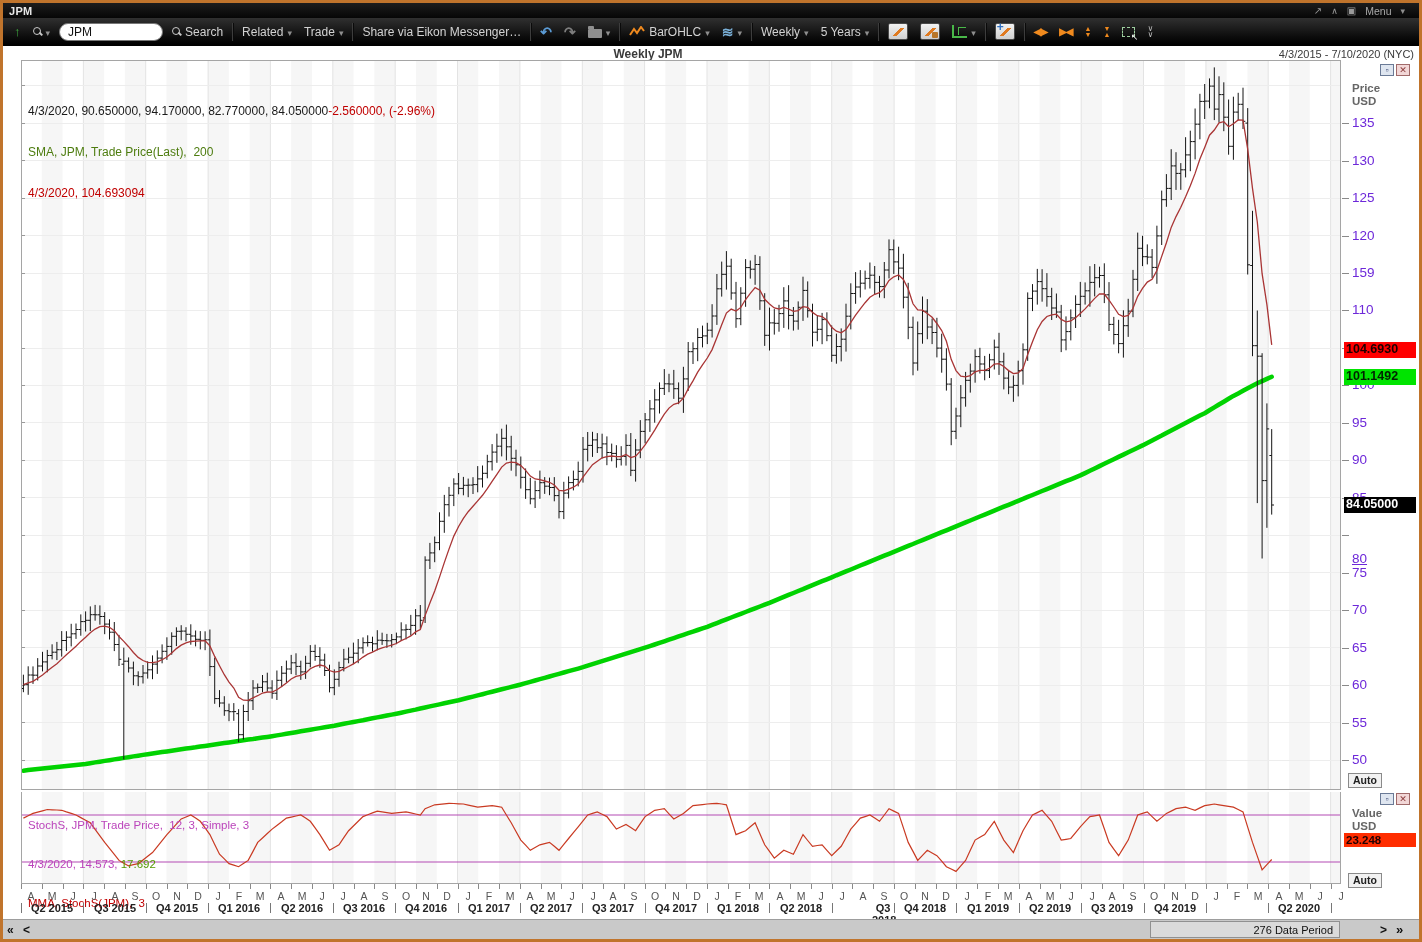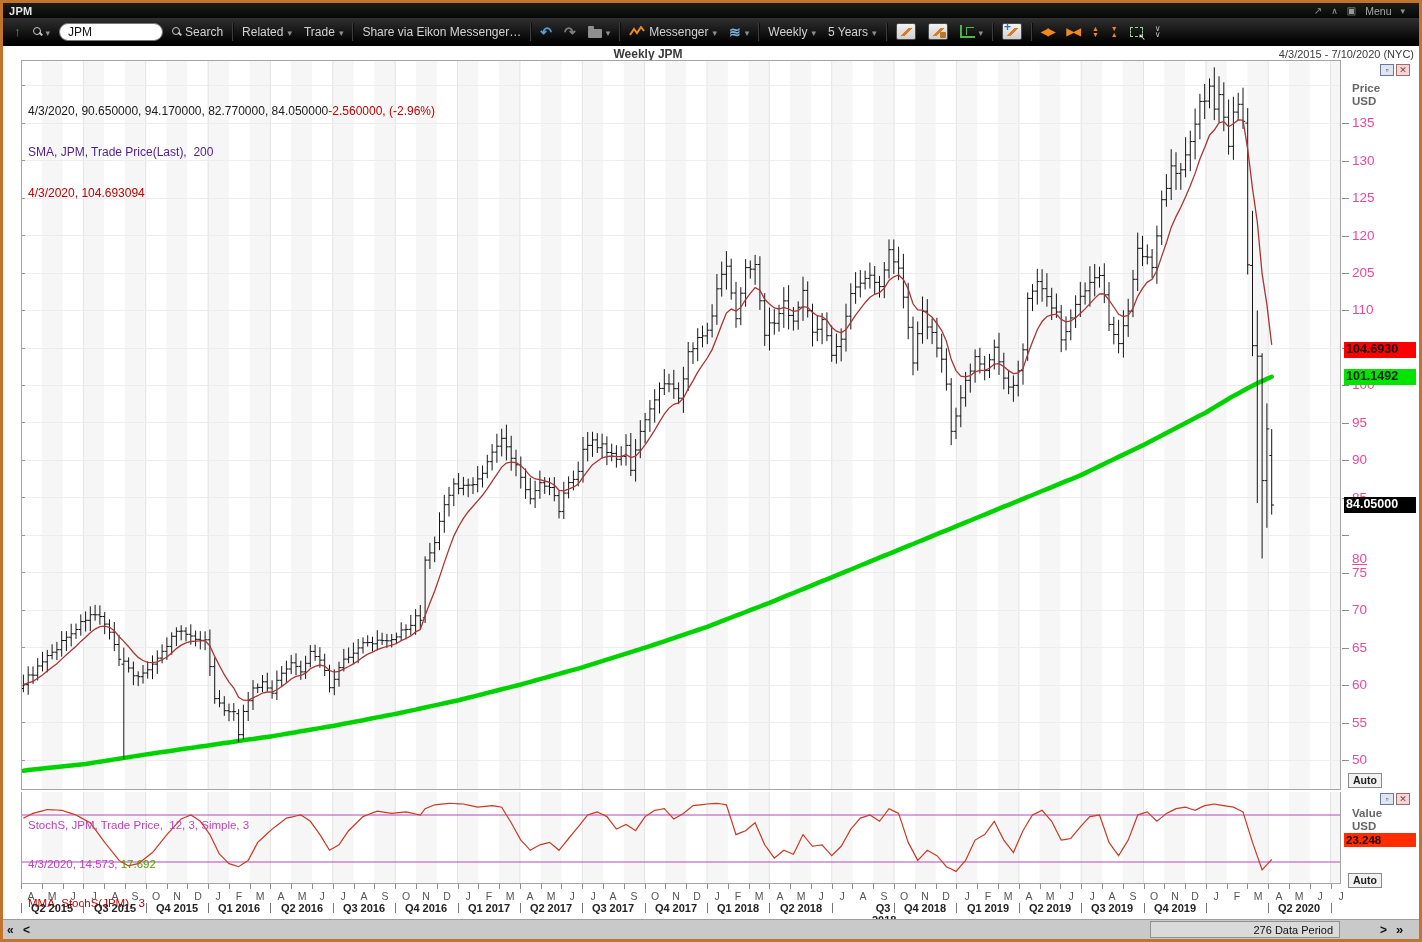--- a/index.html
+++ b/index.html
@@ -49,25 +49,25 @@
   .chart-area{position:relative;width:1416px;height:893px;background:#fff;overflow:hidden;}
   .chart-title{position:absolute;left:560px;top:1px;width:170px;text-align:center;font-size:12px;font-weight:bold;color:#3a3a3a;}
   .date-range{position:absolute;right:5px;top:2px;font-size:11px;color:#3a3a3a;}
   svg.panel{position:absolute;display:block;}
   #priceSvg{left:18px;top:14px;}
   #stochSvg{left:18px;top:746px;}
   
   .legend{position:absolute;white-space:pre;pointer-events:none;}
   .legend-main{left:25px;top:31px;font-size:12px;line-height:13.8px;}
   .legend-stoch{left:25px;top:747px;font-size:11.5px;line-height:13px;}
-  .lg-black{color:#1a1a1a;} .lg-red{color:#c00000;} .lg-green{color:#4c1d95;}
+  .lg-black{color:#1a1a1a;} .lg-red{color:#c00000;} .lg-green{color:#4d7c0f;}
   .lg-purple{color:#bb44bb;} .lg-olive{color:#559900;}
   
   .axis-label{position:absolute;left:1349px;font-size:11.5px;font-weight:bold;color:#666;line-height:13px;}
-  .ptick{position:absolute;left:1349px;width:56px;height:16px;font-size:13.5px;color:#ec4899;}
+  .ptick{position:absolute;left:1349px;width:56px;height:16px;font-size:13.5px;color:#6d28d9;}
   .ptick-dash{position:absolute;left:1339px;width:7px;height:1px;background:#8a8a8a;}
   .tag{position:absolute;left:1341px;width:72px;height:16px;font-size:12.5px;font-weight:bold;text-align:left;padding:1px 2px;line-height:13px;}
   .tag-red{background:#ff0000;color:#1d0000;}
   .tag-green{background:#00e400;color:#002400;}
   .tag-black{background:#000;color:#fff;}
   .tag-stoch{background:#ff2d00;color:#200000;height:14px;font-size:11.5px;}
   .auto-btn{position:absolute;left:1345px;width:34px;height:15px;background:#f2f2f2;border:1px solid #8a8a8a;font-size:10.5px;font-weight:bold;color:#222;text-align:center;line-height:13px;}
   .mini-ic{position:absolute;width:14px;height:12px;font-size:9px;line-height:11px;text-align:center;border:1px solid;}
   .mini-min{background:#dfe6f0;border-color:#6a7a96;color:#44527a;}
   .mini-close{background:#f2d7d7;border-color:#a06a6a;color:#8a3b3b;}
@@ -132,21 +132,21 @@
       </button>
     <button class="tbtn">
         <span class="folder-ic"></span>
         <span class="car"></span>
       </button>
     <div class="sep"></div>
     <button class="tbtn">
       <svg width="16" height="11">
           <polyline points="1,9 5,3 8,7 12,1 15,5" fill="none" stroke="#f08a1e" stroke-width="2"></polyline>
         </svg>
-      <span>Messenger</span>
+      <span>BarOHLC</span>
         <span class="car"></span>
     </button>
     <button class="tbtn">
         <span class="ic-waves"></span>
         <span class="car"></span>
       </button>
     <div class="sep"></div>
     <button class="tbtn">
         <span>Weekly</span>
         <span class="car"></span>
@@ -382,21 +382,21 @@
     <div id="priceTicks">
         <div class="ptick-dash" style="top: 77px;"></div>
         <div class="ptick" style="top: 69px;">135</div>
         <div class="ptick-dash" style="top: 115px;"></div>
         <div class="ptick" style="top: 107px;">130</div>
         <div class="ptick-dash" style="top: 152px;"></div>
         <div class="ptick" style="top: 144px;">125</div>
         <div class="ptick-dash" style="top: 190px;"></div>
         <div class="ptick" style="top: 182px;">120</div>
         <div class="ptick-dash" style="top: 227px;"></div>
-        <div class="ptick" style="top: 219px;">205</div>
+        <div class="ptick" style="top: 219px;">159</div>
         <div class="ptick-dash" style="top: 264px;"></div>
         <div class="ptick" style="top: 256px;">110</div>
         <div class="ptick-dash" style="top: 302px;"></div>
         <div class="ptick" style="top: 294px;">105</div>
         <div class="ptick-dash" style="top: 339px;"></div>
         <div class="ptick" style="top: 331px;">100</div>
         <div class="ptick-dash" style="top: 377px;"></div>
         <div class="ptick" style="top: 369px;">95</div>
         <div class="ptick-dash" style="top: 414px;"></div>
         <div class="ptick" style="top: 406px;">90</div>

